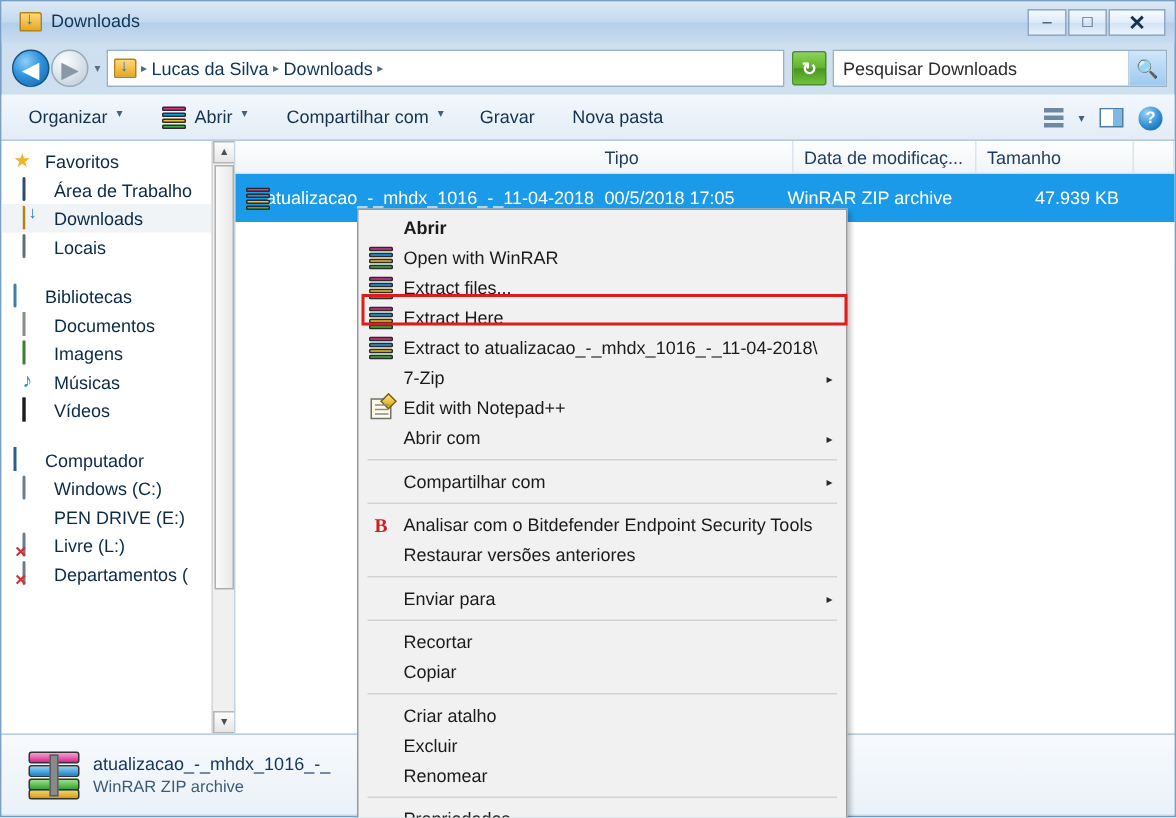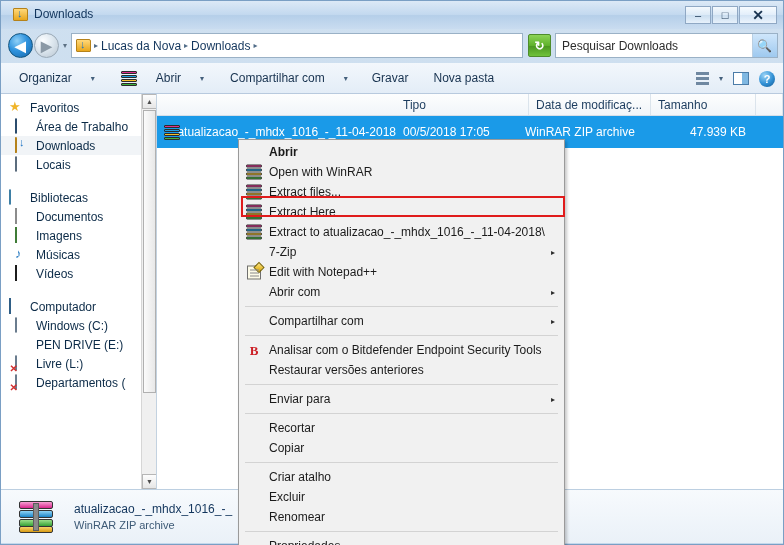--- a/index.html
+++ b/index.html
@@ -91,21 +91,21 @@
     border-left:1px solid #b9cfe3; color:#15639f; font-size:12px;
   }
 
   
   .toolbar {
     position:absolute; left:1px; top:63px; width:782px; height:31px;
     background: linear-gradient(to bottom,#f2f7fc 0%, #e3edf7 100%);
     border-bottom:1px solid #b8cade;
     display:flex; align-items:center;
   }
-  .tb-item { display:flex; align-items:center; gap:19px; color:#17324f; font-size:12px; white-space:nowrap; }
+  .tb-item { display:flex; gap:6px; color:#17324f; font-size:12px; white-space:nowrap; }
   .caret { font-size:8px; color:#44607c; }
   .tb-right { position:absolute; right:8px; top:0; height:31px; display:flex; align-items:center; gap:10px; }
   .viewicon { display:flex; flex-direction:column; gap:2px; }
   .viewicon i { display:block; width:13px; height:3px; background:#6f88a1; }
   .pane-ico { width:16px; height:13px; border:1.5px solid #4b7ca8; display:flex; }
   .pane-ico i { display:block; height:100%; }
   .pane-ico i.l { width:60%; background:#fff; }
   .pane-ico i.r { width:40%; background:#7fb8e2; }
   .help-ico {
     width:16px; height:16px; border-radius:50%;
@@ -170,21 +170,21 @@
     background:#1a9ae8; color:#ffffff; font-size:12px;
   }
   .fr-cell { padding-left:7px; white-space:nowrap; overflow:hidden; display:flex; align-items:center; gap:5px; }
   .fr-cell.size { justify-content:flex-end; padding-right:10px; }
 
   
   .details {
     position:absolute; left:1px; top:489px; width:782px; height:54px;
     background: linear-gradient(to bottom,#f7fafd 0%, #eaf1f8 100%);
     border-top:1px solid #bccfe1;
-    display:flex; align-items:center; gap:21px; padding-left:18px;
+    display:flex; align-items:center; gap:9px; padding-left:18px;
   }
   .det-txt { display:flex; flex-direction:column; gap:3px; }
   .det-l1 { font-size:12px; color:#12355c; white-space:nowrap; }
   .det-l2 { font-size:11px; color:#3d5a76; white-space:nowrap; }
 
   
   .rar { position:relative; width:16px; height:15px; }
   .rar i { position:absolute; left:0; width:16px; height:3px; border:1px solid #2b2b2b; border-radius:1px; }
   .rar i:nth-child(1){ top:0; background:#e0318f; }
   .rar i:nth-child(2){ top:4px; background:#1f9fe0; }
@@ -289,21 +289,21 @@
       </div>
       <div class="circbtn fwd">
         <span class="arrow-glyph dim">▶</span>
       </div>
       <span class="recent-drop">▾</span>
     </div>
 
     <div class="breadcrumb">
       <span class="ic-dl"></span>
       <span class="crumb-sep">▸</span>
-      <span class="crumb">Lucas da Nova</span>
+      <span class="crumb">Lucas da Silva</span>
       <span class="crumb-sep">▸</span>
       <span class="crumb">Downloads</span>
       <span class="crumb-sep">▸</span>
     </div>
 
     <div class="refresh-btn">
       <span>↻</span>
     </div>
 
     <div class="searchbox">

